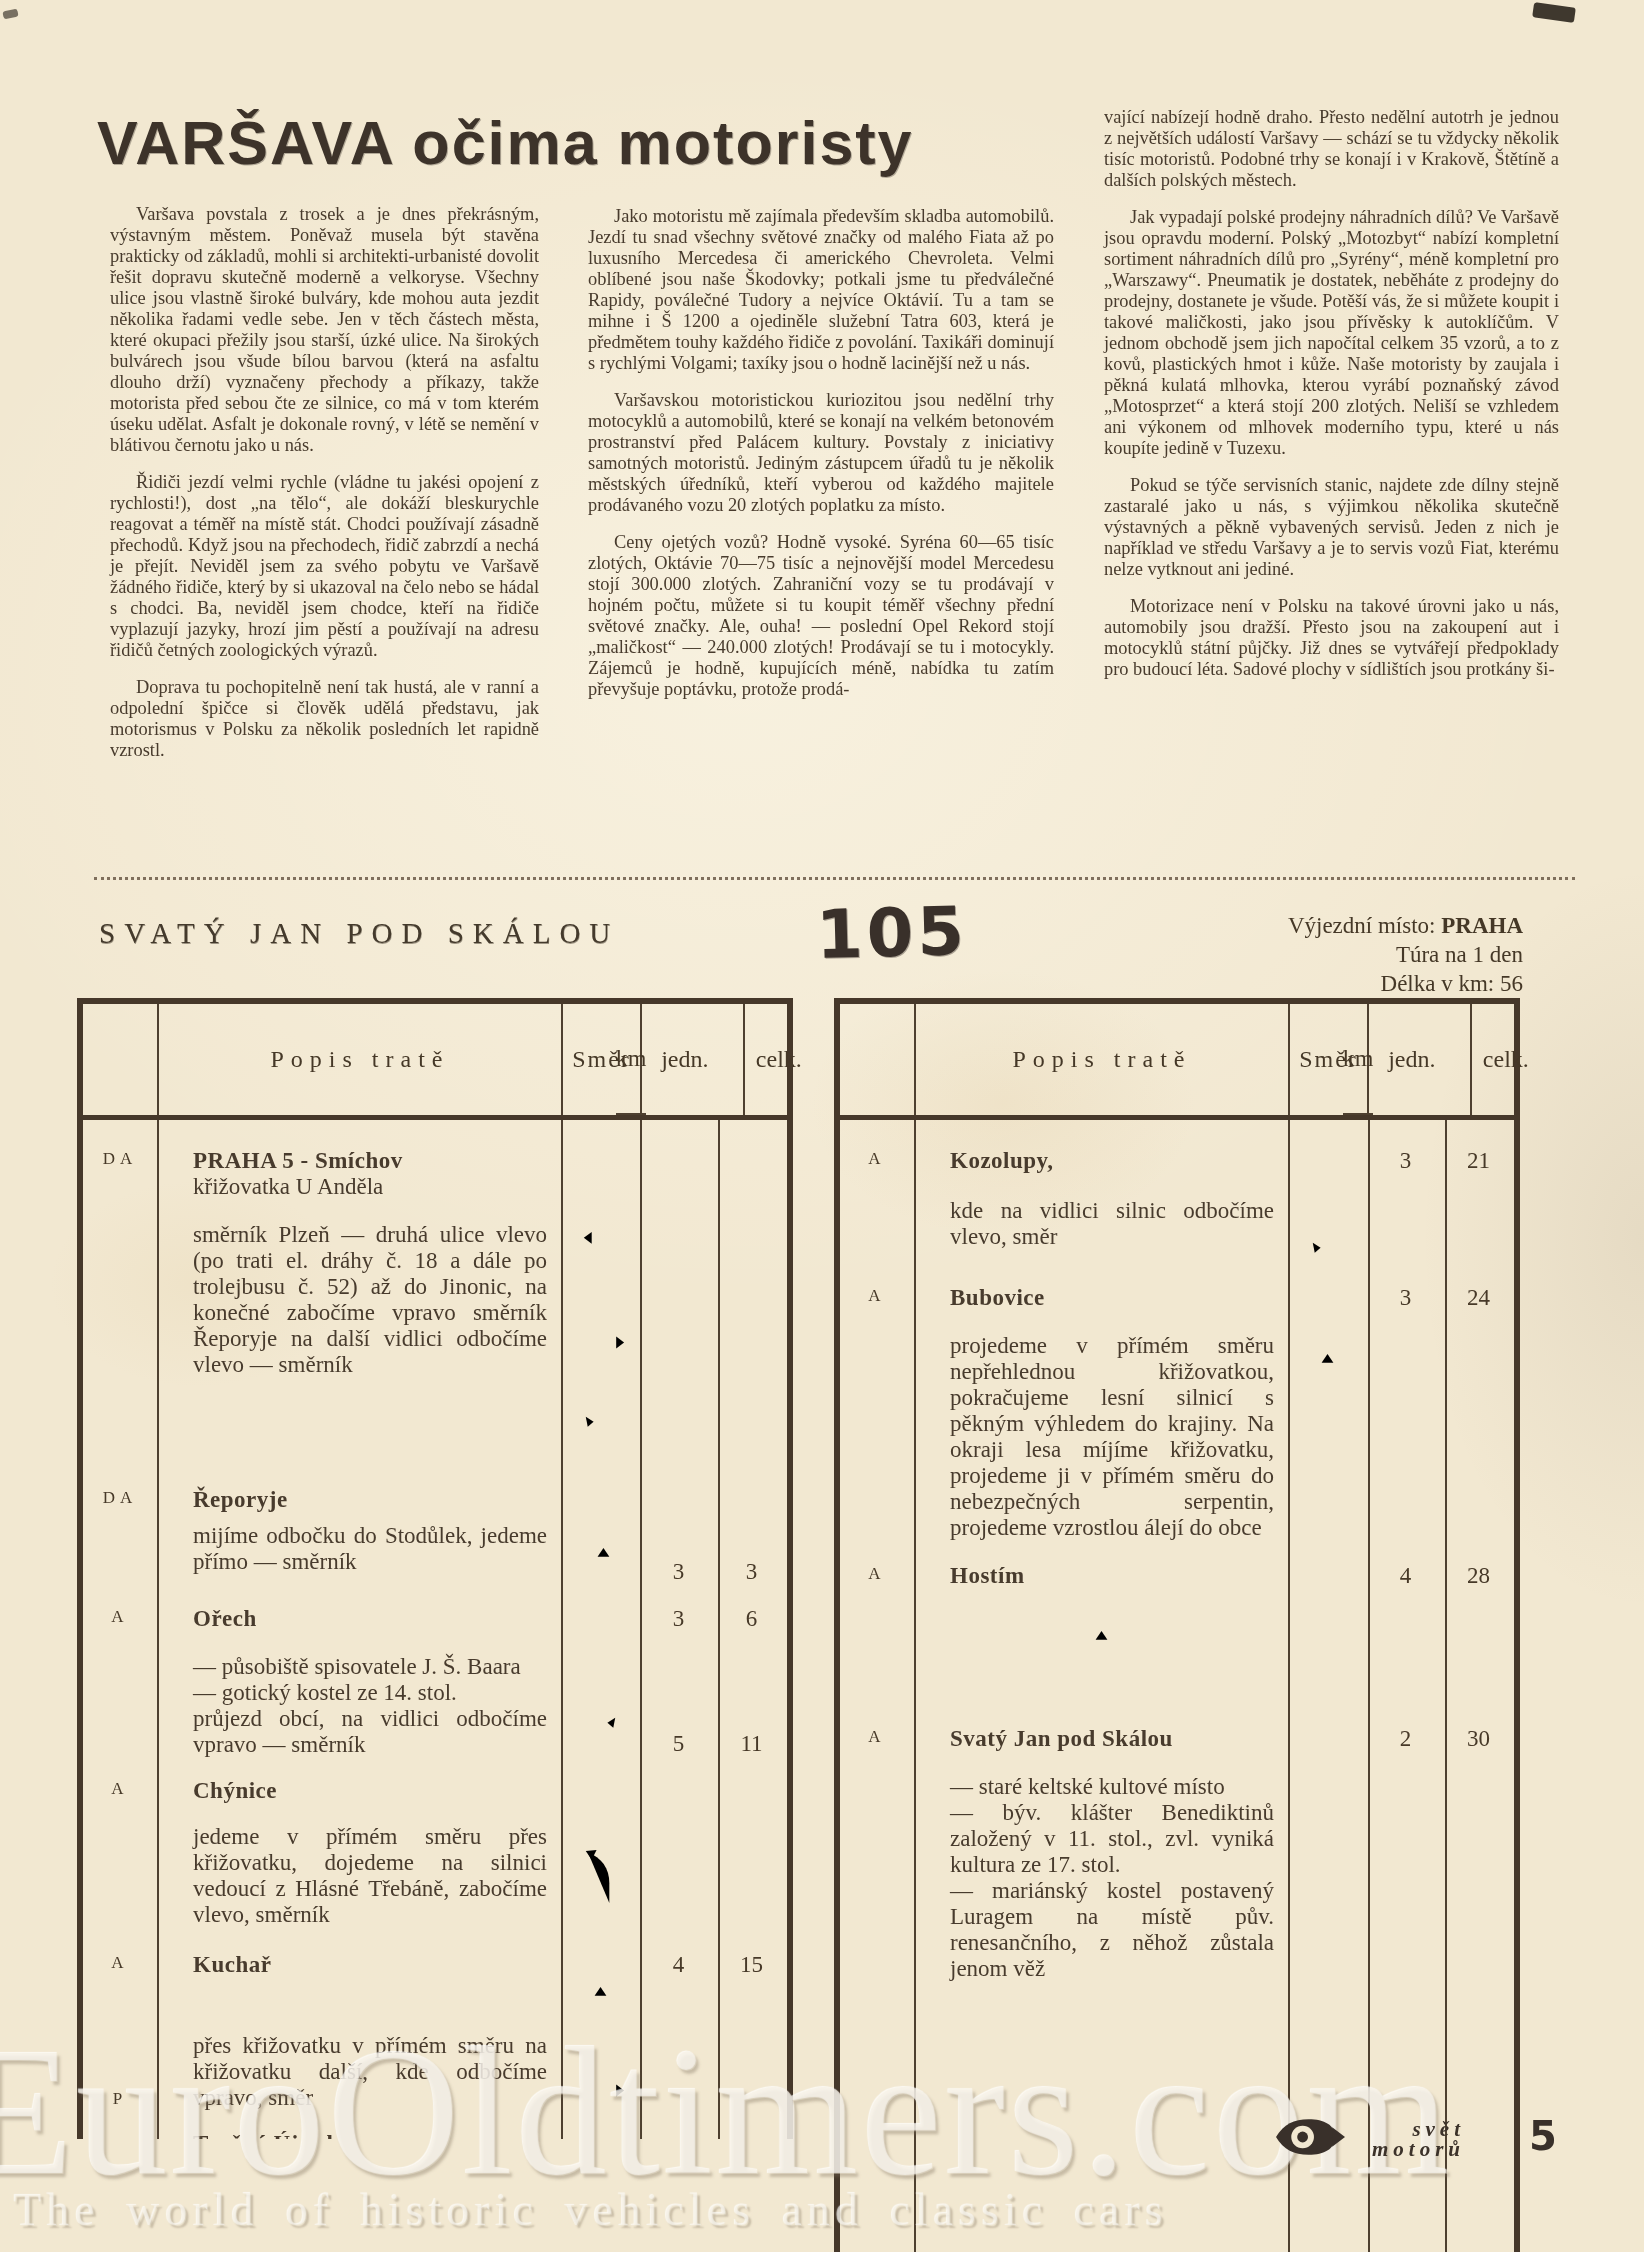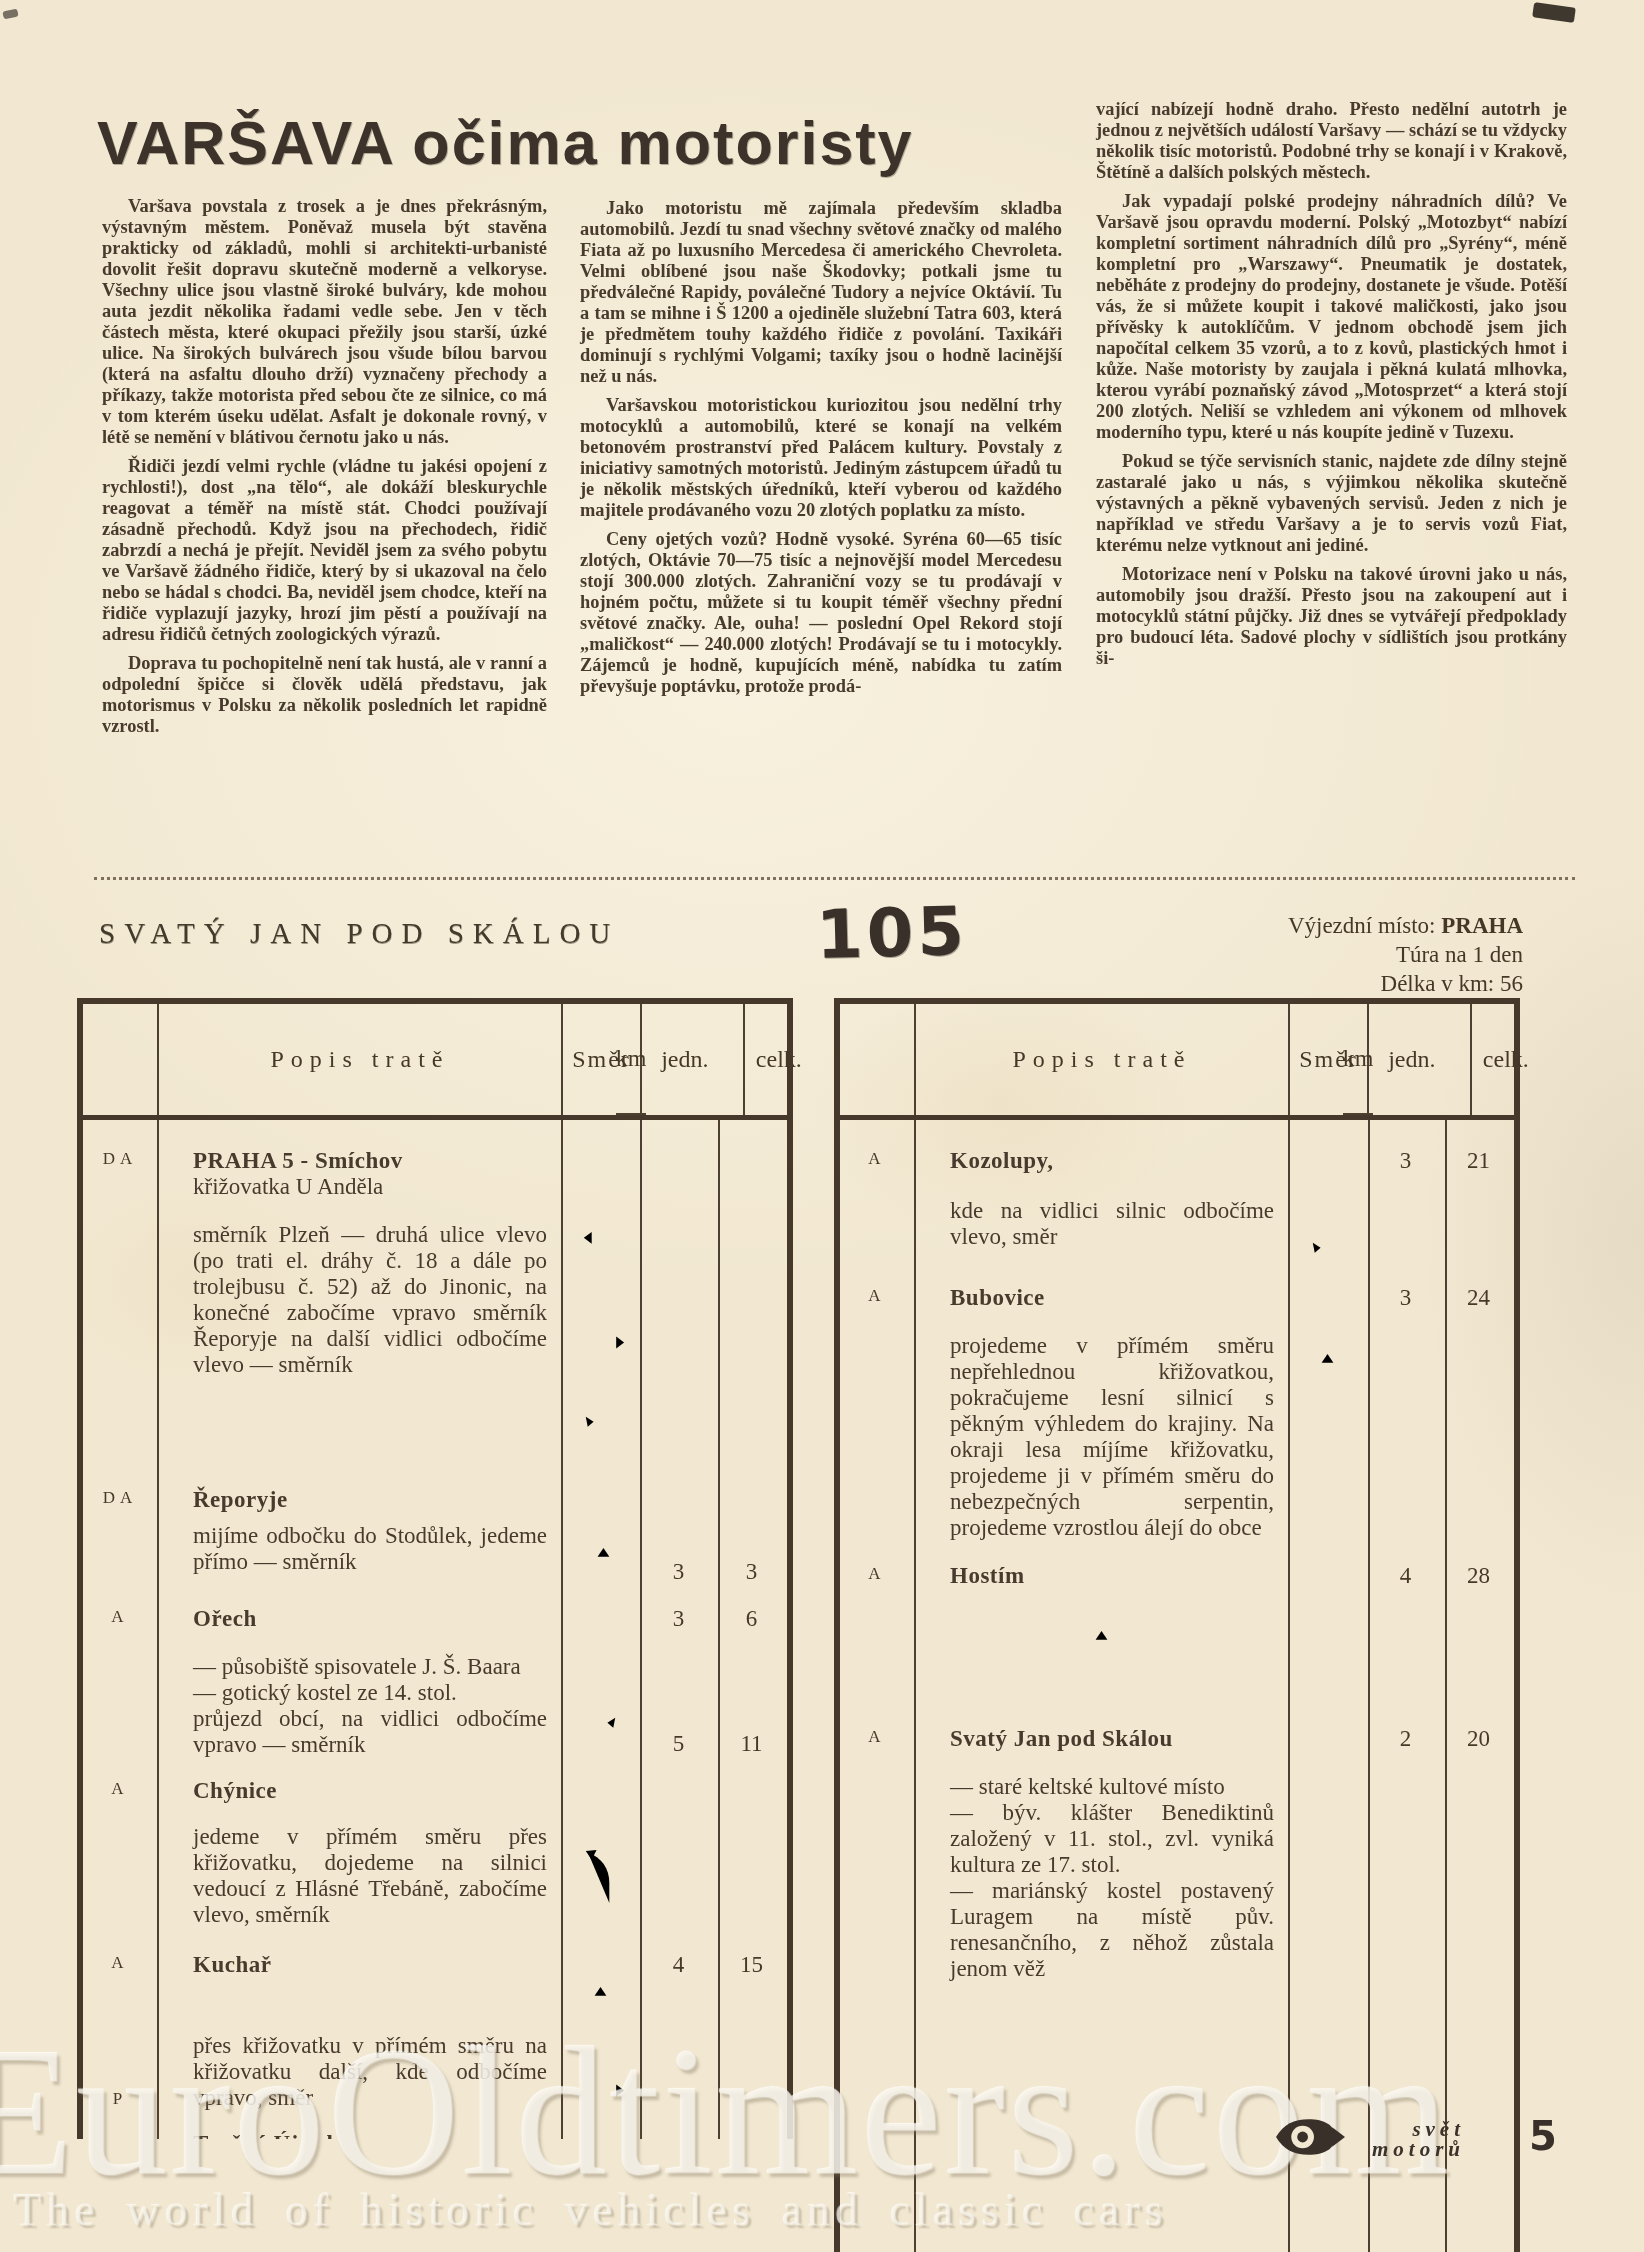--- a/index.html
+++ b/index.html
@@ -10,21 +10,21 @@
       radial-gradient(ellipse 257px 178px at 61% 49%, rgba(205,170,110,.14), rgba(205,170,110,0) 75%),
       radial-gradient(ellipse 198px 139px at 12% 57%, rgba(210,180,120,.10), rgba(210,180,120,0) 75%),
       #f2e8d1;
     font-family:"Liberation Serif","DejaVu Serif",serif;color:#463a2c;}
   .abs{position:absolute;}
   
   .main-title{left:97px;top:67px;font-family:"Liberation Sans","DejaVu Sans",sans-serif;
     font-weight:800;font-size:61px;letter-spacing:2px;color:#3d332a;white-space:nowrap;
     text-shadow:1px 1px 0 rgba(61,51,42,.35);}
   .col{font-size:18.4px;line-height:21px;text-align:justify;color:#483b2d;}
-  .col p{margin:8px;text-indent:26px;font-weight:bold;}
+  .col p{margin:16px;text-indent:26px;}
   .col p.noind{text-indent:0;}
   .c1{left:94px;top:188px;width:461px;}
   .c2{left:572px;top:190px;width:498px;}
   .c3{left:1088px;top:91px;width:487px;}
   .dotted{left:94px;top:877px;width:1481px;border-top:3px dotted #6b5a48;opacity:.85;}
   
   .route-name{left:99px;top:917px;font-size:29px;letter-spacing:9px;color:#443a2c;
     text-shadow:0.5px 0.5px 0 rgba(68,58,44,.5);white-space:nowrap;}
   .route-number{left:816px;top:894px;font-family:"DejaVu Sans","Liberation Sans",sans-serif;
     font-weight:900;font-size:67px;letter-spacing:4px;color:#39302a;transform:rotate(-1.5deg);
@@ -412,21 +412,21 @@
         <div class="e-num"></div>
     </div>
 
     <div class="entry m26">
       <div class="e-letter">A</div>
       <div class="e-desc">
           <div class="place">Svatý Jan pod Skálou</div>
         </div>
       <div class="e-smer"></div>
       <div class="e-num">2</div>
-      <div class="e-num">20</div>
+      <div class="e-num">30</div>
     </div>
 
     <div class="entry m22">
       <div class="e-letter"></div>
       <div class="e-desc">
           <div class="para">— staré keltské kultové místo
 — býv. klášter Benediktinů založený v 11. stol., zvl. vyniká kultura ze 17. stol.
 — mariánský kostel postavený Luragem na místě pův. renesančního, z něhož zůstala jenom věž</div>
         </div>
       <div class="e-smer"></div>

